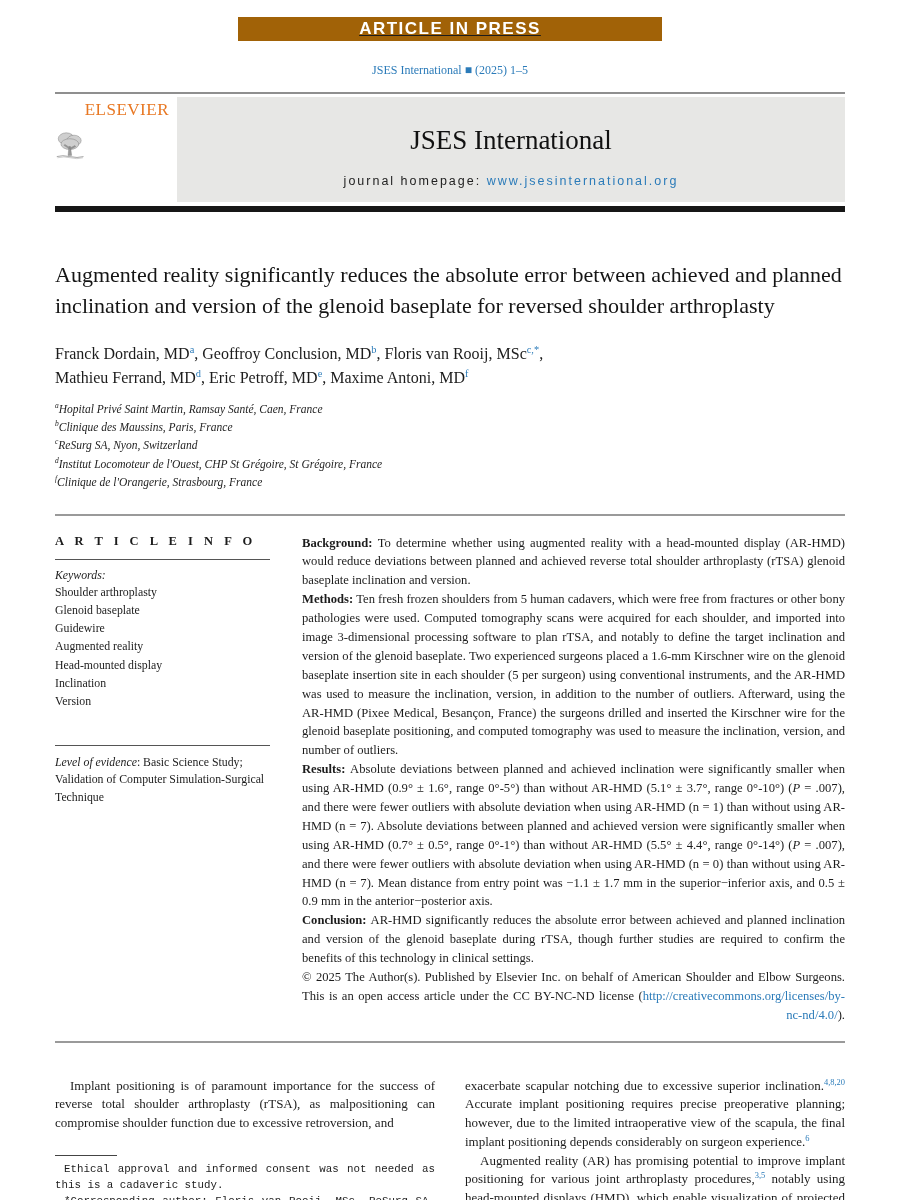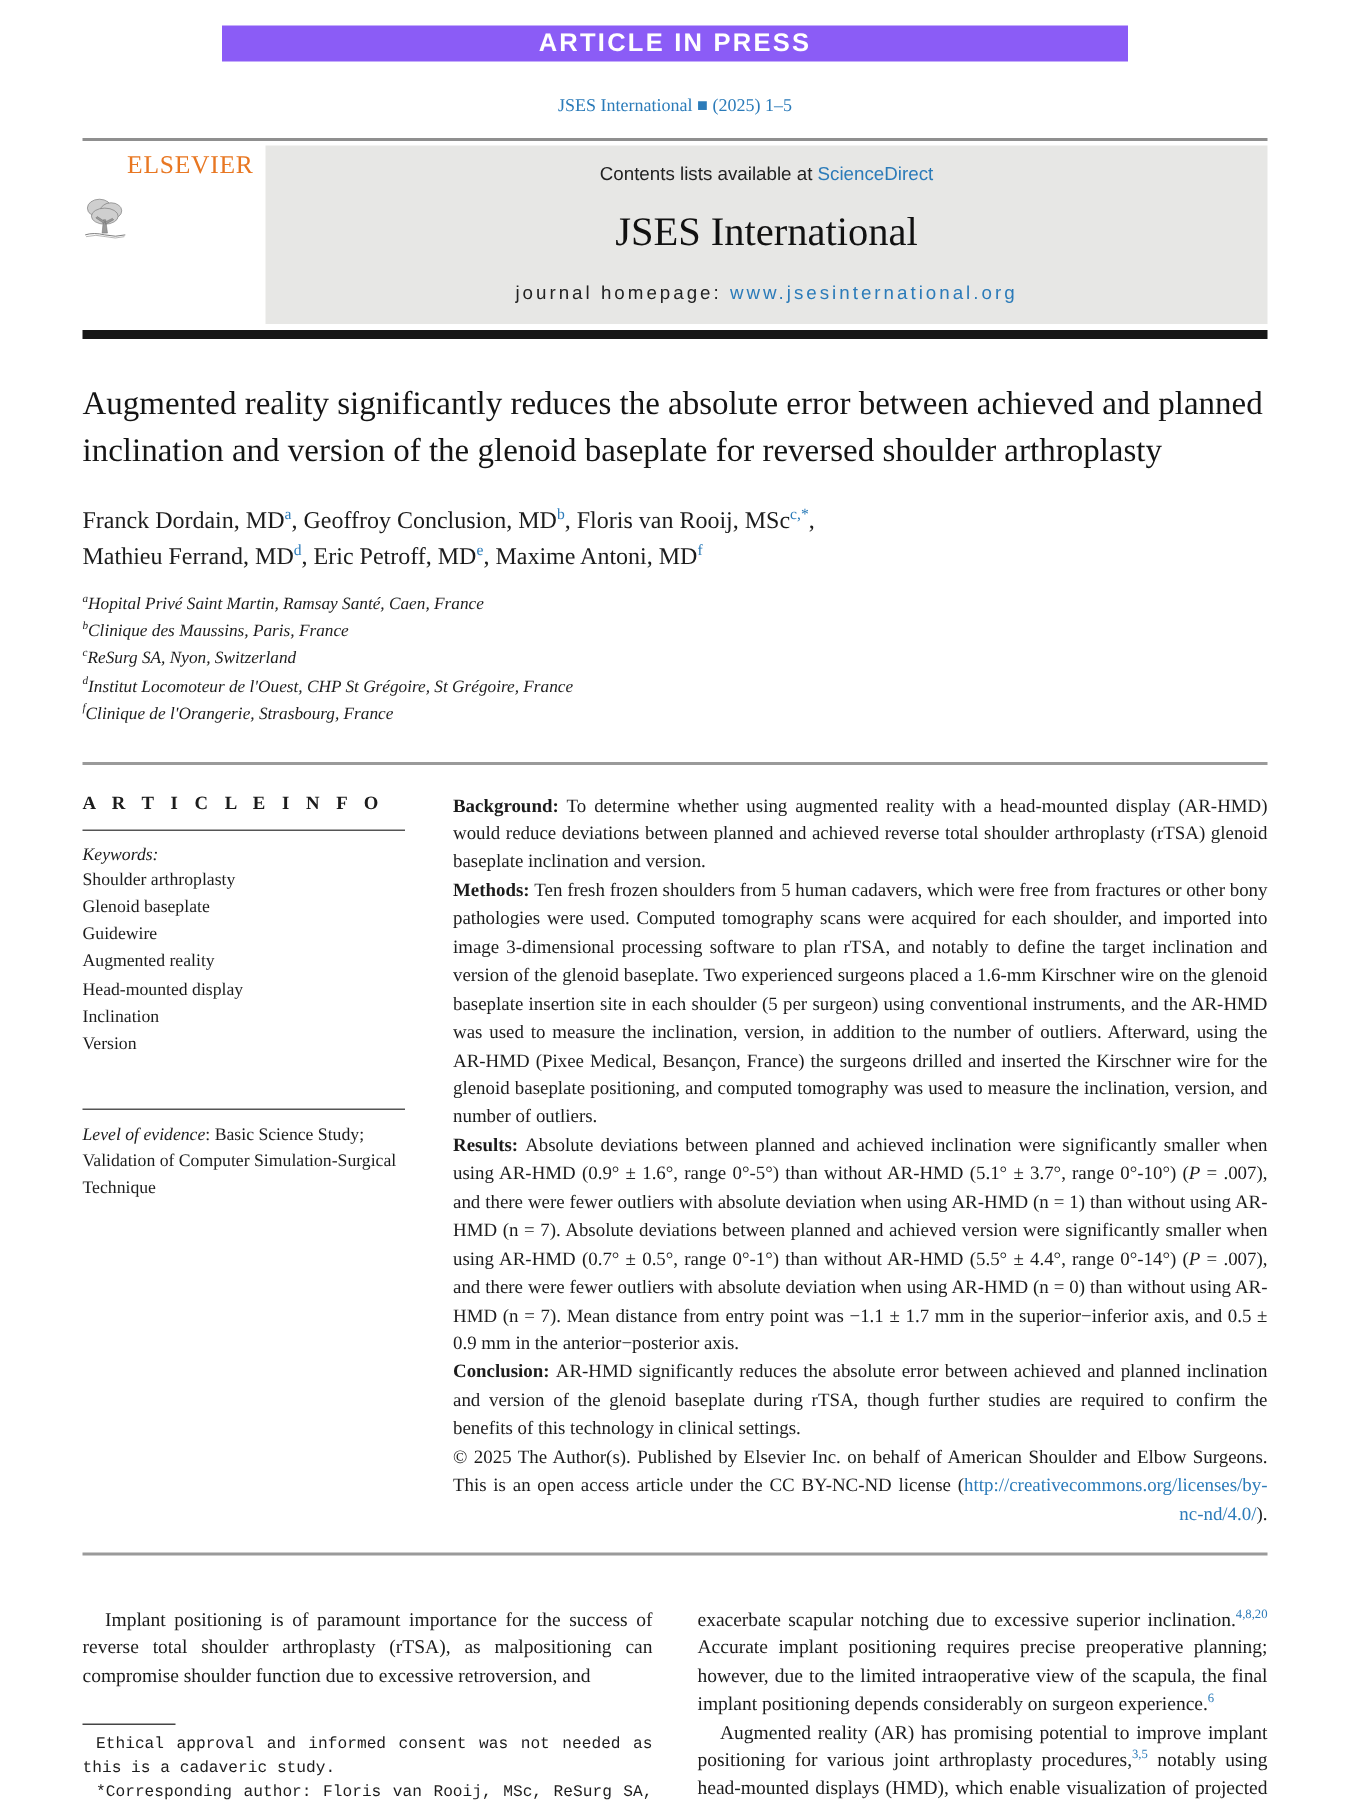--- a/index.html
+++ b/index.html
@@ -5,40 +5,40 @@
   :root{
     --accent:#2b7bb9;
     --orange:#e87722;
     --ink:#1c1c1c;
   }
   *{margin:0;padding:0;box-sizing:border-box;}
   body{background:#fff;font-family:"Liberation Serif",serif;color:var(--ink);}
   .page{width:900px;height:1200px;overflow:hidden;position:relative;padding:0 55px;background:#fff;}
 
   
-  .press-banner{width:604px;height:24px;margin:17px auto 0;background:#8b5cf6;
-    display:flex;align-items:center;justify-content:center;}
+  .press-banner{width:424px;height:24px;margin:17px auto 0;background:#a16207;
+    display:flex;align-items:center;justify-content:center;text-decoration:underline;}
   .press-banner span{font-family:"Liberation Sans",sans-serif;font-weight:bold;
     color:#fff;font-size:17px;letter-spacing:1.5px;}
   .journal-line{margin-top:22px;text-align:center;font-size:12px;color:var(--accent);}
 
   
   .mast-rule{border-top:2px solid #8f8f8f;margin-top:14px;}
   .masthead{display:flex;margin-top:3px;}
   .logo-col{width:122px;display:flex;flex-direction:row;align-items:flex-start;justify-content:flex-end;padding:2px 8px 0 0;}
   .logo-col svg{display:block;}
   .elsevier-word{font-family:"Liberation Serif",serif;color:var(--orange);font-size:17px;letter-spacing:.5px;margin-top:1px;}
   .mast-box{flex:1;background:#e7e7e5;text-align:center;padding:12px 10px 14px;}
   .contents-line{font-family:"Liberation Sans",sans-serif;font-size:12.5px;color:#222;}
   .jname{font-size:27px;margin:16px 0 18px;color:#111;}
   .homepage-line{font-family:"Liberation Sans",sans-serif;font-size:12.5px;letter-spacing:2px;color:#222;}
   .black-bar{height:6px;background:#161616;margin-top:4px;}
 
   
-  .title{font-size:22px;line-height:1.4;margin-top:28px;color:#151515;}
+  .title{font-size:22px;line-height:1.4;margin-top:48px;color:#151515;}
   .authors{font-size:16px;line-height:1.5;margin-top:20px;}
   .affils{margin-top:10px;font-size:11.5px;font-style:italic;line-height:1.6;}
   .affils sup{font-size:.65em;line-height:0;}
 
   
   .sect-rule{border-top:2px solid #9a9a9a;margin-top:22px;}
   .cols{display:flex;gap:32px;margin-top:18px;}
   .info-col{width:215px;flex:none;font-size:11.8px;}
   .info-head{font-size:12.5px;font-weight:bold;letter-spacing:4px;}
   .info-rule{border-top:1px solid #555;margin:10px 0 8px;}
@@ -89,21 +89,20 @@
           <path d="M47 52 L44 82 L56 82 L52 52 Z"></path>
           <path d="M48 60 L30 48 L33 45 L50 56 Z"></path>
           <path d="M52 62 L70 52 L67 49 L51 57 Z"></path>
         </g>
         <path d="M6 86 Q25 80 50 86 T96 86" stroke="#6e6e6e" stroke-width="2" fill="none"></path>
         <path d="M8 90 Q30 84 52 90 T94 90" stroke="#8a8a8a" stroke-width="1.4" fill="none"></path>
       </svg>
       <div class="elsevier-word">ELSEVIER</div>
     </div>
     <div class="mast-box">
-      <div class="contents-line"><span>Contents lists available at </span><span class="seg-link">ScienceDirect</span></div>
       <div class="jname">JSES International</div>
       <div class="homepage-line"><span>journal homepage: </span><span class="seg-link">www.jsesinternational.org</span></div>
     </div>
   </div>
 
   <div class="black-bar"></div>
 
   <h1 class="title" style="font-weight:normal;">Augmented reality significantly reduces the absolute error between achieved and planned inclination and version of the glenoid baseplate for reversed shoulder arthroplasty</h1>
 
   <div class="authors">

